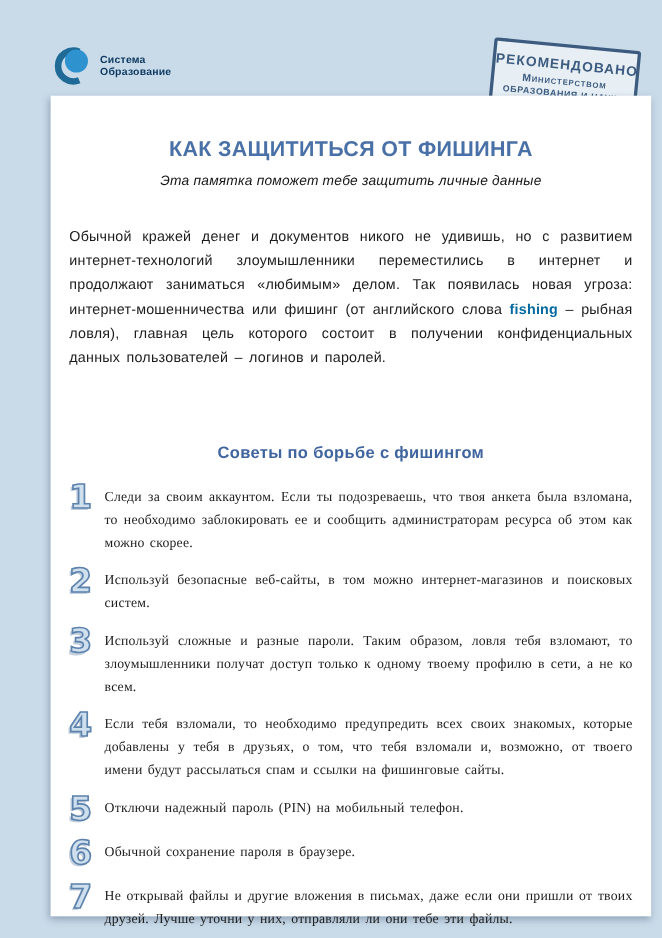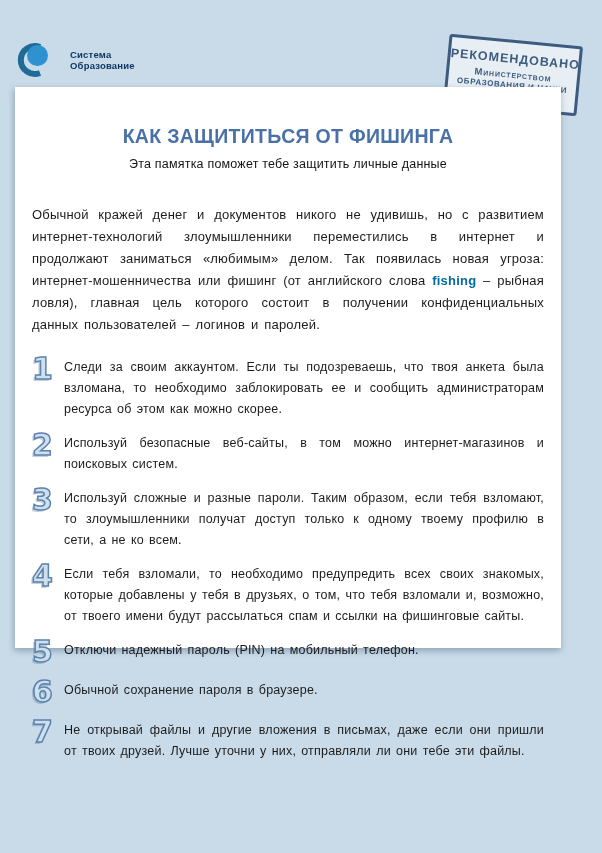--- a/index.html
+++ b/index.html
@@ -4,51 +4,51 @@
 <style>
   html,body { margin:0; padding:0; }
   body {
     width:602px; height:853px;
     background:#c9dbe9;
     font-family:"Liberation Sans", sans-serif;
     position:relative; overflow:hidden;
   }
 
   
-  .logo { position:absolute; left:16px; top:42px; display:flex; align-items:center; gap:18px; }
+  .logo { position:absolute; left:48px; top:42px; display:flex; align-items:center; gap:7px; }
   .logo-icon { width:36px; height:36px; display:block; }
   .logo-text { display:flex; flex-direction:column; font-weight:bold; font-size:9.5px; line-height:11.5px; color:#0e3a61; letter-spacing:0.2px; }
 
   
   .stamp {
     position:absolute; left:446px; top:40px; width:134px; height:70px;
     border:3px solid #3c5b7f; border-radius:3px;
     background:rgba(255,255,255,0.55);
     transform:rotate(5.5deg);
     text-align:center; color:#3c5b7f; box-sizing:border-box; padding-top:9px;
   }
   .stamp-l1 { font-size:12.5px; font-weight:bold; letter-spacing:1px; white-space:nowrap; }
   .stamp-l2 { font-size:9.5px; font-weight:bold; font-variant:small-caps; letter-spacing:0.8px; margin-top:3px; }
   .stamp-l3 { font-size:8px;  font-weight:bold; text-transform:uppercase; letter-spacing:0.6px; margin-top:1px; }
 
   
   .card {
-    position:absolute; left:15px; top:87px; width:546px; height:561px;
+    position:absolute; left:46px; top:87px; width:546px; height:746px;
     background:#ffffff;
     box-shadow:0 3px 7px rgba(90,110,135,0.35), -2px 2px 5px rgba(90,110,135,0.22);
     box-sizing:border-box; padding:0 17px;
   }
 
   .title {
     margin:38px 0 0; text-align:center;
     color:#4a71a7; font-size:19.5px; font-weight:bold; letter-spacing:0.3px;
   }
   .subtitle {
     margin-top:9px; text-align:center;
-    font-size:12.5px; color:#141414; letter-spacing:0.2px;
+    font-style:italic; font-size:12.5px; color:#141414; letter-spacing:0.2px;
   }
 
   .intro {
     margin:33px 0 0; text-align:justify;
     font-size:13px; line-height:22px; color:#1c1c1c;
     letter-spacing:0.2px; word-spacing:2px;
   }
   .intro .hl { color:#0369a1; font-weight:bold; }
 
   .section-title {
@@ -62,21 +62,21 @@
     flex:none; width:32px; margin-top:-3px;
     font-family:"DejaVu Sans", sans-serif; font-weight:bold;
     font-size:30px; line-height:30px;
     color:#cedfee;
     -webkit-text-stroke:1.5px #5d82ac;
     text-shadow:-2px 2px 0 rgba(93,130,172,0.38);
   }
   .tip-text {
     flex:1; text-align:justify;
     font-size:12.5px; line-height:21px; color:#1c1c1c;
-    letter-spacing:0.2px; word-spacing:1.5px;
+    letter-spacing:0.2px; word-spacing:1.5px;font-family:Liberation Serif, serif;
   }
 </style>
 </head>
 <body>
 
 <div class="logo">
   <svg class="logo-icon" viewBox="0 0 36 36" aria-hidden="true">
     <path d="M 24 5 A 14 14 0 1 0 24 31" fill="none" stroke="#1f6a96" stroke-width="6" stroke-linecap="butt"></path>
     <circle cx="21.5" cy="13.5" r="10.5" fill="#2e92cf"></circle>
   </svg>
@@ -91,36 +91,37 @@
   <div class="stamp-l2">Министерством</div>
   <div class="stamp-l3">образования и науки</div>
 </div>
 
 <div class="card">
   <h1 class="title">КАК ЗАЩИТИТЬСЯ ОТ ФИШИНГА</h1>
   <div class="subtitle">Эта памятка  поможет тебе защитить личные данные</div>
 
   <p class="intro"><span>Обычной кражей денег и документов никого не удивишь, но с развитием интернет-технологий злоумышленники переместились в интернет и продолжают заниматься «любимым» делом. Так появилась новая угроза: интернет-мошенничества или фишинг (от английского слова </span><span class="hl">fishing</span><span> – рыбная ловля), главная цель которого состоит в получении конфиденциальных данных пользователей – логинов и паролей.</span></p>
 
+  <h2 class="section-title">Советы по борьбе с фишингом</h2>
 
   <div class="tips">
 
       <div class="tip">
         <span class="tip-num">1</span>
         <span class="tip-text">Следи за своим аккаунтом. Если ты подозреваешь, что твоя анкета была взломана, то необходимо заблокировать ее и сообщить администраторам ресурса об этом как можно скорее.</span>
       </div>
 
       <div class="tip">
         <span class="tip-num">2</span>
         <span class="tip-text">Используй безопасные веб-сайты, в том можно интернет-магазинов и поисковых систем.</span>
       </div>
 
       <div class="tip">
         <span class="tip-num">3</span>
-        <span class="tip-text">Используй сложные и разные пароли. Таким образом, если тебя взломают, то злоумышленники получат доступ только к одному твоему профилю в сети, а не ко всем.</span>
+        <span class="tip-text">Используй сложные и разные пароли. Таким образом, ловля тебя взломают, то злоумышленники получат доступ только к одному твоему профилю в сети, а не ко всем.</span>
       </div>
 
       <div class="tip">
         <span class="tip-num">4</span>
         <span class="tip-text">Если тебя взломали, то необходимо предупредить всех своих знакомых, которые добавлены у тебя в друзьях, о том, что тебя взломали и, возможно, от твоего имени будут рассылаться спам и ссылки на фишинговые сайты.</span>
       </div>
 
       <div class="tip">
         <span class="tip-num">5</span>
         <span class="tip-text">Отключи надежный пароль (PIN) на мобильный телефон.</span>

